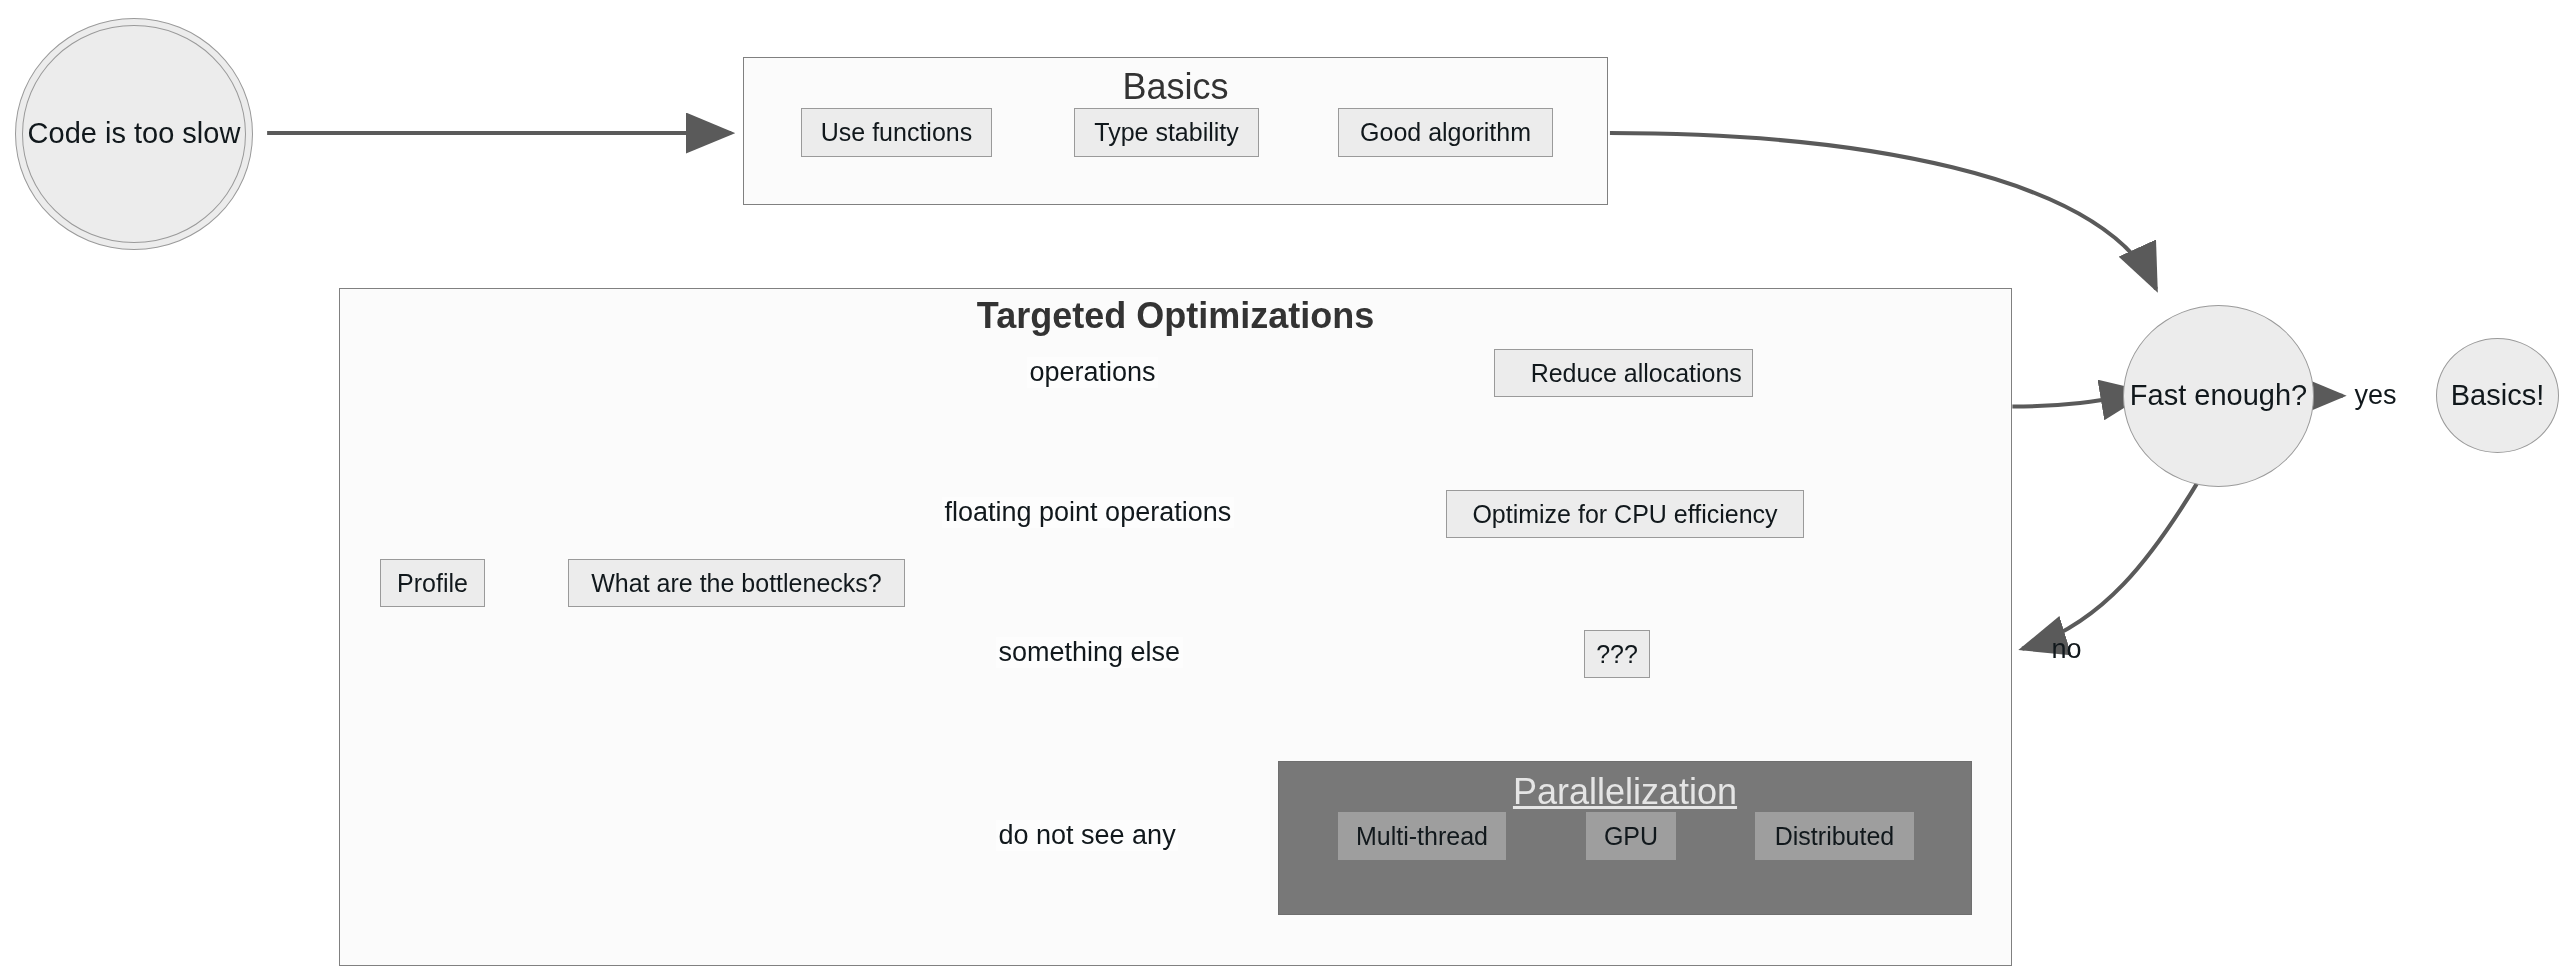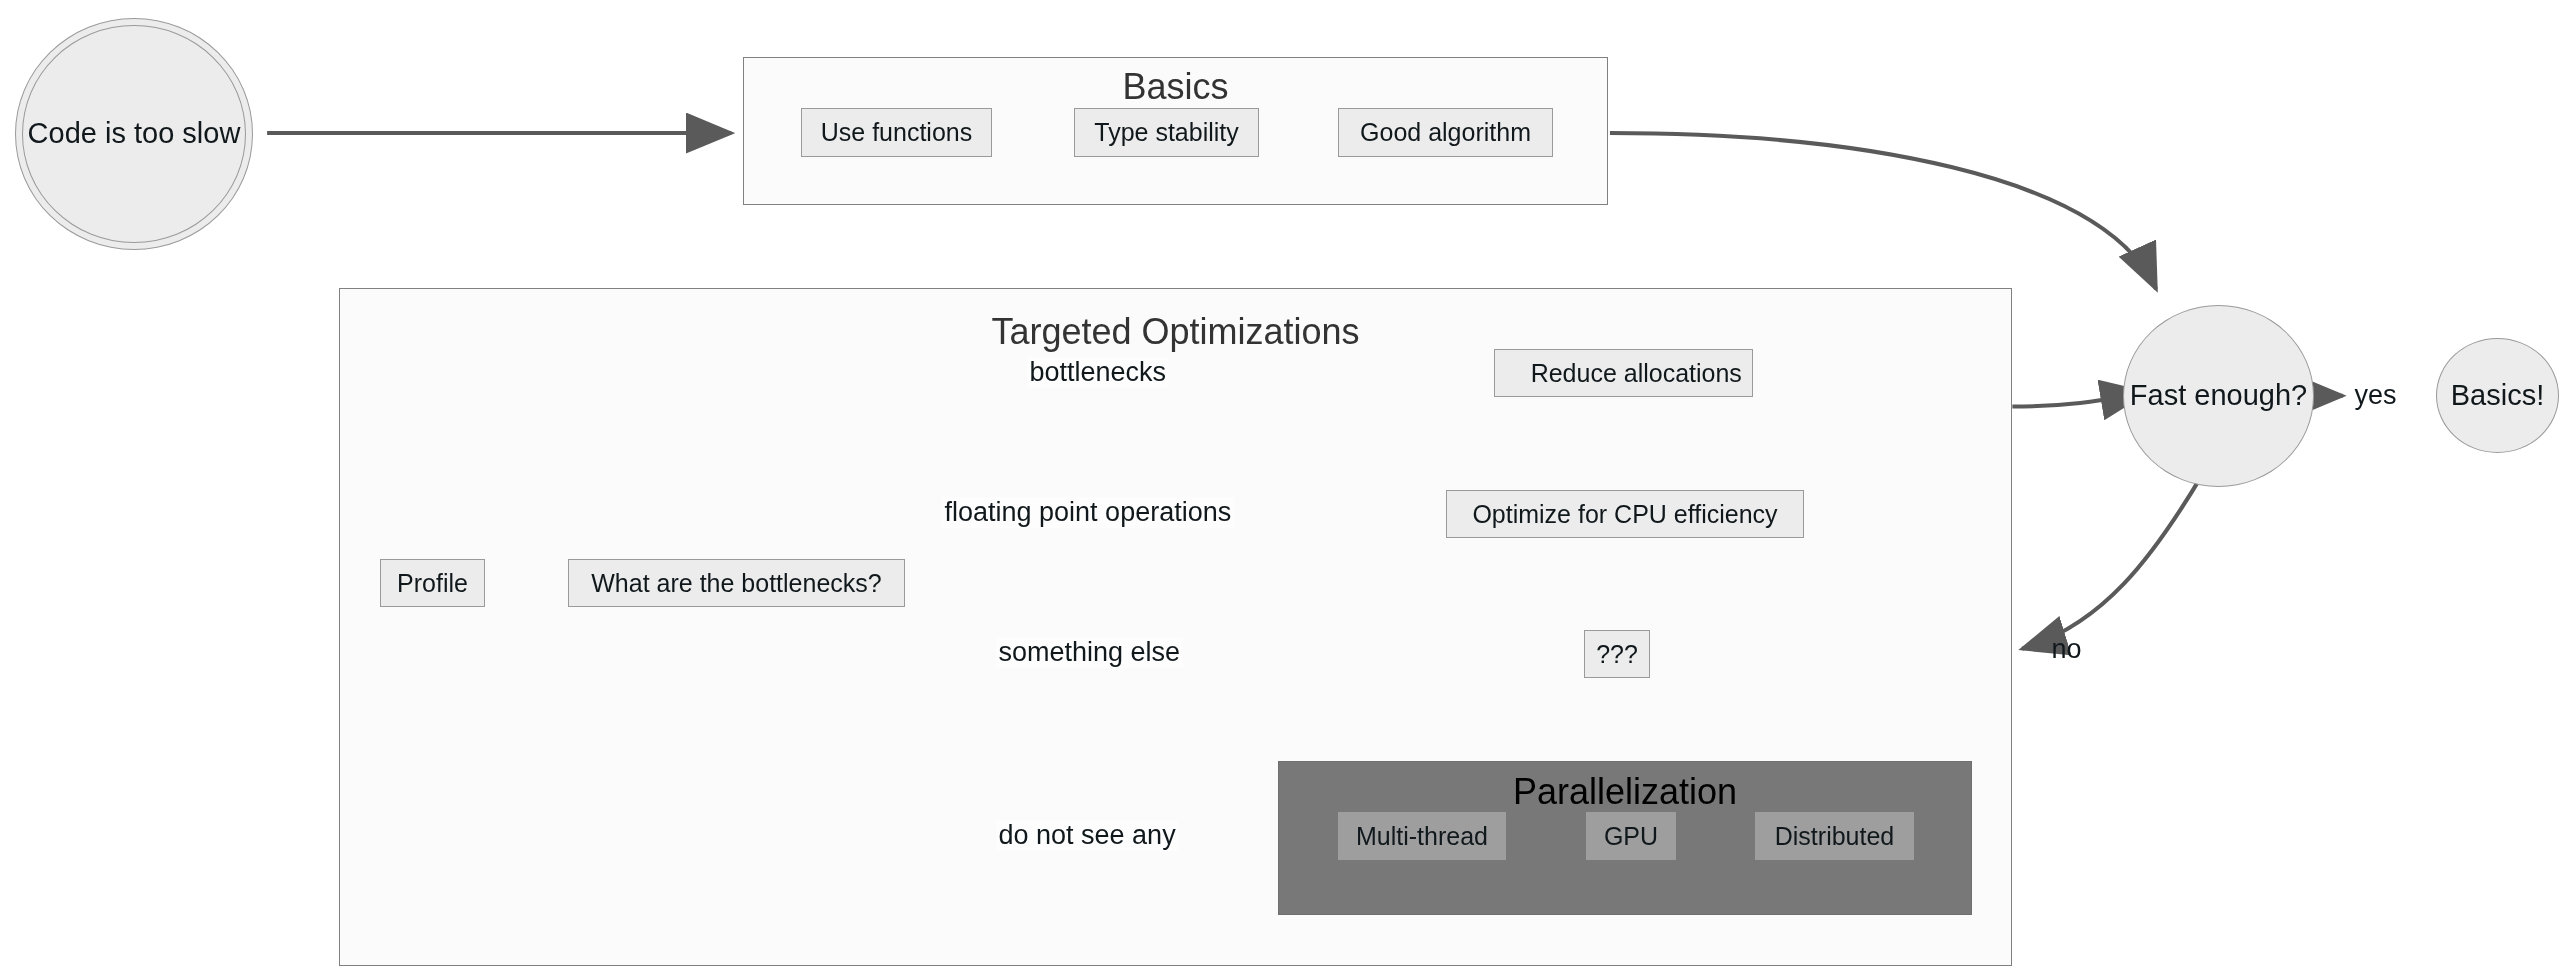--- a/index.html
+++ b/index.html
@@ -57,21 +57,22 @@
     font-size: 36px;
     color: #333333;
     white-space: nowrap;
   }
   
   .cluster.dark {
     background: #787878;
     border: 1.6px solid #6f6f6f;
   }
   .cluster.dark > .cluster-title {
-    color: #000000;
+    color: #e5e5e5;
+    text-decoration: underline;
   }
   .box.onDark {
     background: #9e9e9e;
     border: none;
     align-items: center;
   }
   
   .ellipse {
     background: #ececec;
     border: 1.6px solid #9a9a9a;
@@ -149,21 +150,21 @@
     <span>Use functions</span>
   </div>
   <div class="node box" style="left:1074px; top:108px; width:185px; height:49px;">
     <span>Type stability</span>
   </div>
   <div class="node box" style="left:1338px; top:108px; width:215px; height:49px;">
     <span>Good algorithm</span>
   </div>
 
   <div class="cluster" style="left:339px; top:288px; width:1673px; height:678px;">
-    <div class="cluster-title" style="top:22px;">Targeted Optimizations</div>
+    <div class="cluster-title" style="top:6px;font-weight:bold;">Targeted Optimizations</div>
   </div>
 
   <div class="cluster dark" style="left:1278px; top:761px; width:694px; height:154px;">
     <div class="cluster-title" style="top:9px;">Parallelization</div>
   </div>
   <div class="node box onDark" style="left:1338px; top:812px; width:168px; height:48px;">
     <span>Multi-thread</span>
   </div>
   <div class="node box onDark" style="left:1586px; top:812px; width:90px; height:48px;">
     <span>GPU</span>
@@ -198,21 +199,21 @@
 
   <div class="node ellipse" style="left:2123px; top:305px; width:191px; height:182px;">
     <span>Fast enough?</span>
   </div>
 
   <div class="node ellipse" style="left:2436px; top:338px; width:123px; height:115px;">
     <span>Basics!</span>
   </div>
 
   <div class="edge-label" style="left:1027px; top:357px;">
-    <span>bottlenecks</span>
+    <span>operations</span>
   </div>
   <div class="edge-label" style="left:942px; top:497px;">
     <span>floating point operations</span>
   </div>
   <div class="edge-label" style="left:996px; top:637px;">
     <span>something else</span>
   </div>
   <div class="edge-label" style="left:996px; top:820px;">
     <span>do not see any</span>
   </div>

